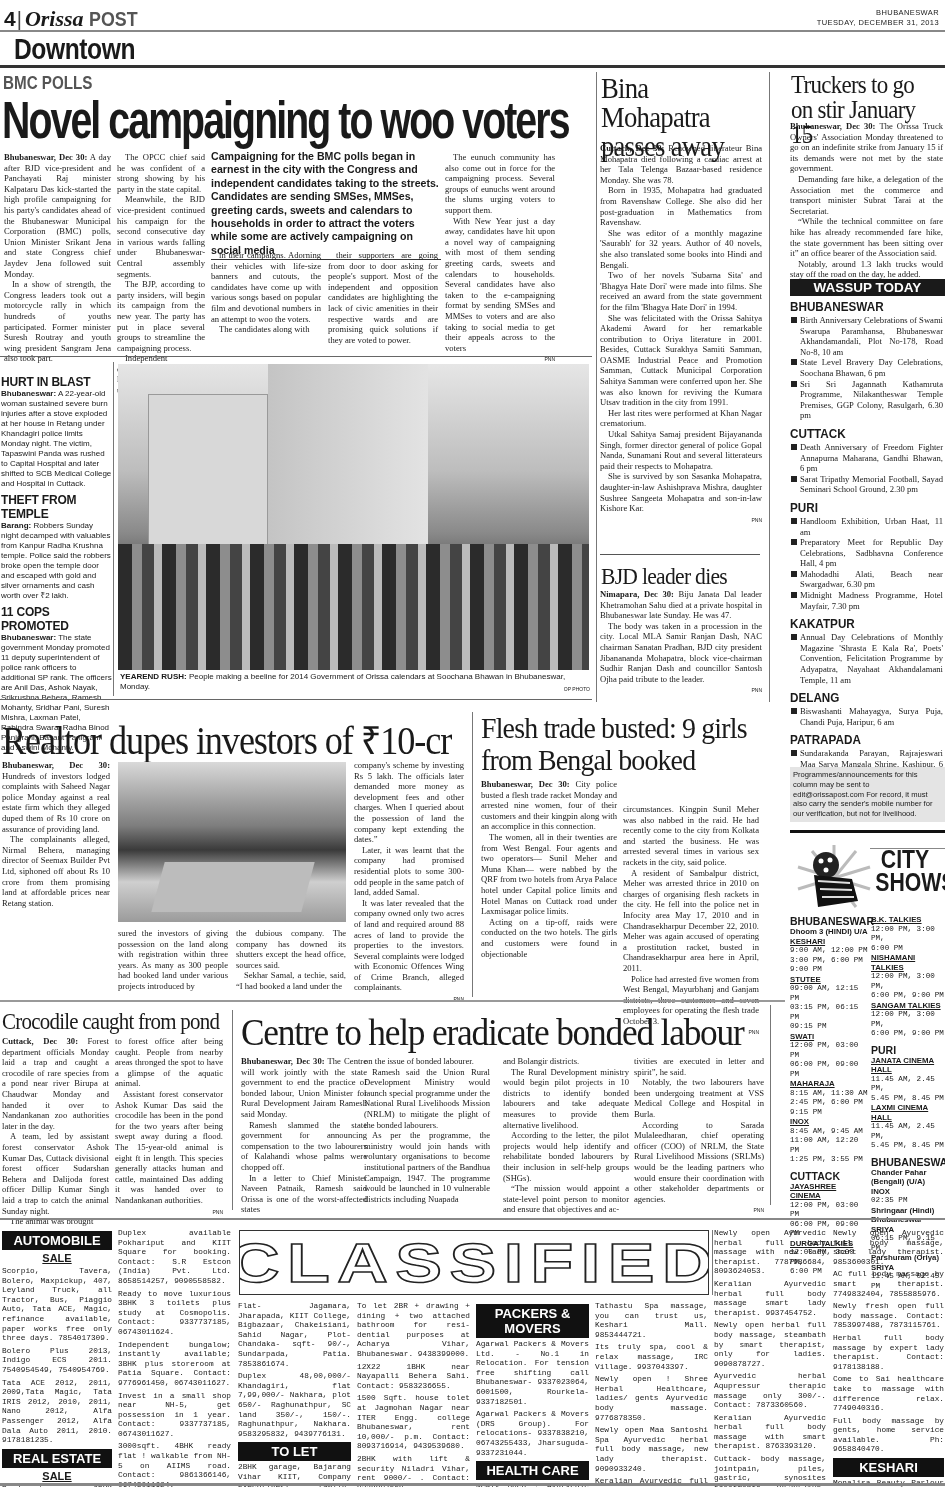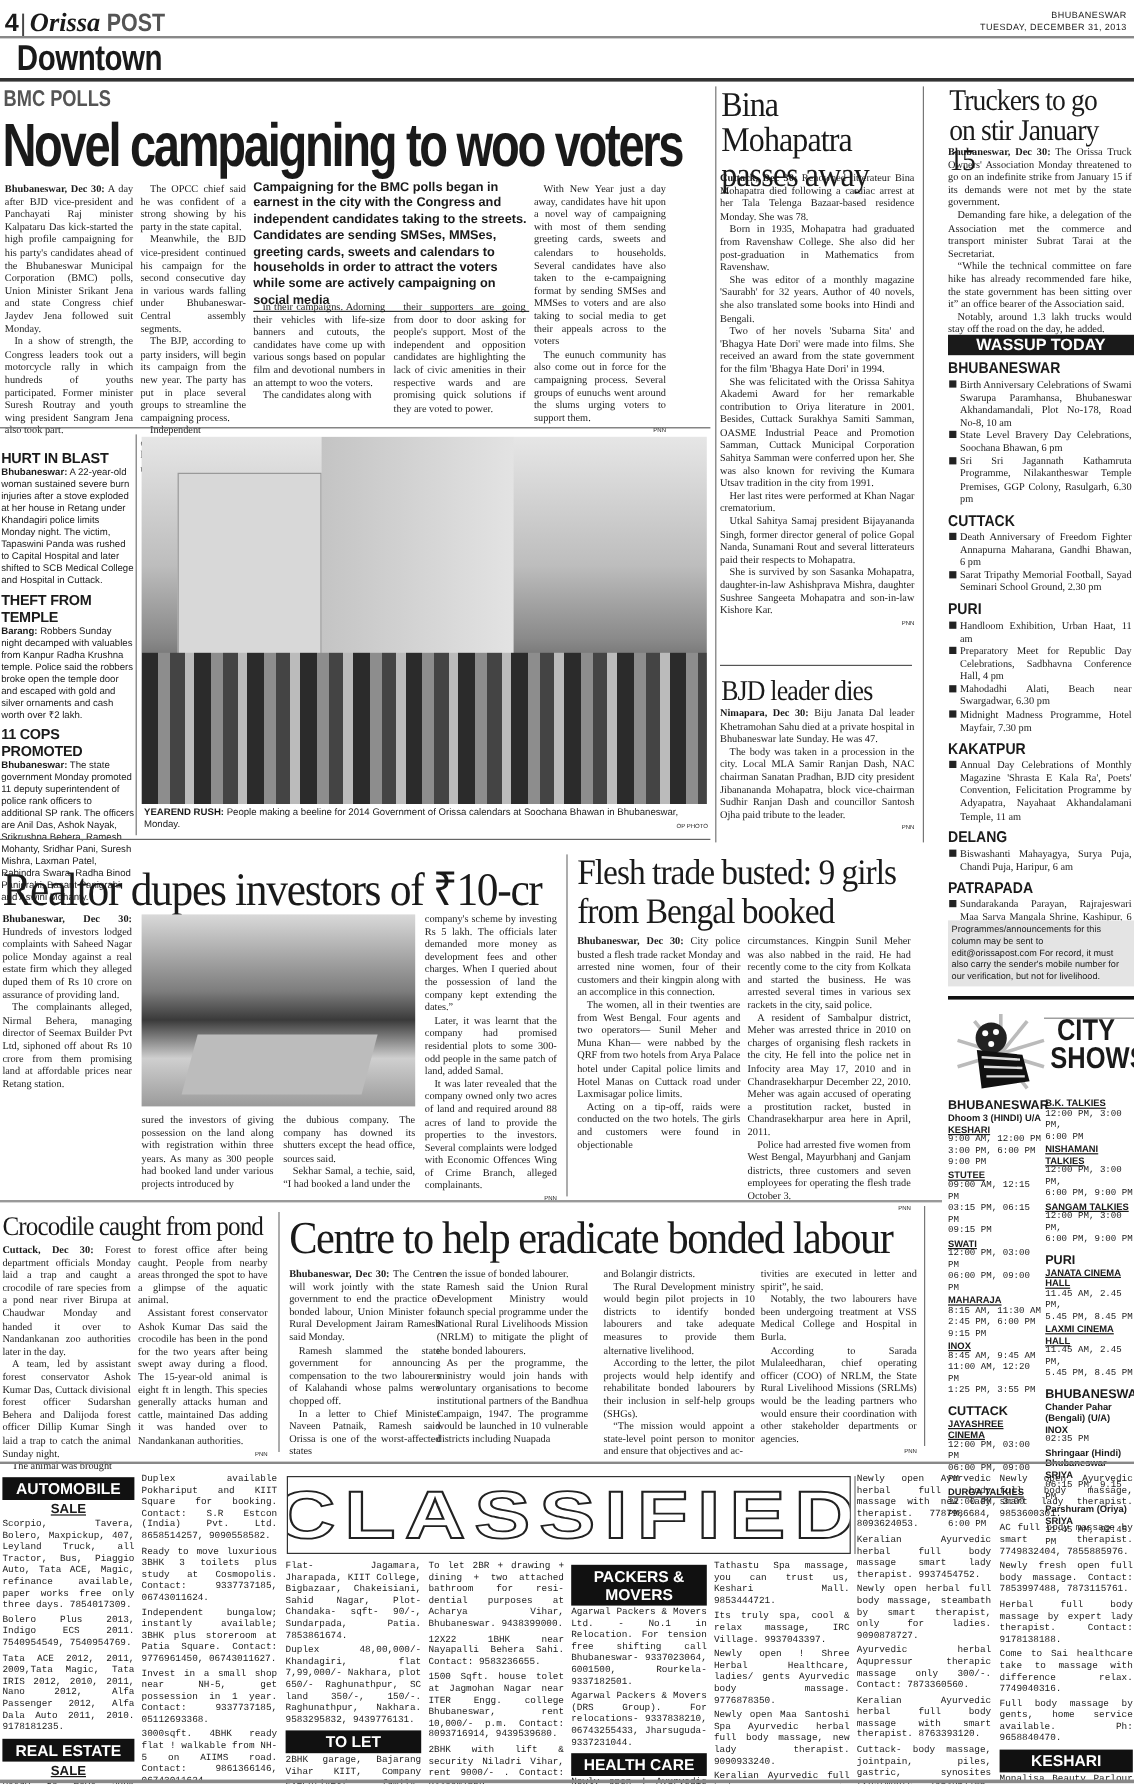--- a/index.html
+++ b/index.html
@@ -61,22 +61,22 @@
 </div>
 <div class="abs sans" style="left:211px;top:150px;width:230px;font-size:10.6px;line-height:13.4px;font-weight:bold;border-bottom:1.5px solid #333;padding-bottom:2px">Campaigning for the BMC polls began in earnest in the city with the Congress and independent candidates taking to the streets. Candidates are sending SMSes, MMSes, greeting cards, sweets and calendars to households in order to attract the voters while some are  actively campaigning on social media</div>
 <div class="col" style="left:211px;top:250px;width:110px">
   <p>in their campaigns. Adorning their vehicles with life-size banners and cutouts, the candidates have come up with various songs based on popular film and devotional numbers in an attempt to woo the voters.</p>
   <p>The candidates along with</p>
 </div>
 <div class="col" style="left:328px;top:250px;width:110px">
   <p>their supporters are going from door to door asking for people's support. Most of the independent and opposition candidates are highlighting the lack of civic amenities in their respective wards and are promising quick solutions if they are voted to power.</p>
 </div>
 <div class="col" style="left:445px;top:152px;width:110px">
+  <p>The eunuch community has also come out in force for the campaigning process. Several groups of eunuchs went around the slums urging voters to support them.</p>
   <p>With New Year just a day away, candidates have hit upon a novel way of campaigning with most of them sending greeting cards, sweets and calendars to households.  Several candidates have also taken to the e-campaigning format by sending SMSes and MMSes to voters and are also taking to social media to get their appeals across to the voters</p>
-  <p>The eunuch community has also come out in force for the campaigning process. Several groups of eunuchs went around the slums urging voters to support them.</p>
   <span class="pnn">PNN</span>
 </div>
 <div class="hr" style="left:0;top:356px;width:592px;height:1px;background:#666"></div>
 
 <div class="col brief" style="left:1px;top:371px;width:111px">
   <div>
     <h4>HURT IN BLAST</h4>
     <p><b>Bhubaneswar:</b><span> A 22-year-old woman sustained severe burn injuries after a stove exploded at her house in Retang under Khandagiri police limits Monday night. The victim, Tapaswini Panda was rushed to Capital Hospital and later shifted to SCB Medical College and Hospital in Cuttack.</span></p>
   </div>
   <div>
@@ -178,21 +178,21 @@
   <span class="pnn">PNN</span>
 </div>
 <div class="vr" style="left:472px;top:712px;height:285px"></div>
 
 <div class="abs serif" style="left:481px;top:712px;width:300px;font-size:30px;line-height:32px;letter-spacing:-0.9px;transform:scaleX(0.93);transform-origin:left">Flesh trade busted: 9 girls from Bengal booked</div>
 <div class="col" style="left:481px;top:779px;width:136px">
   <p class="noi"><span class="dl">Bhubaneswar, Dec 30:</span><span> City police busted a flesh trade racket Monday and arrested nine women, four of their customers and their kingpin along with an accomplice in this connection.</span></p>
   <p>The women, all in their twenties are from West Bengal. Four agents and two operators— Sunil Meher and Muna Khan— were nabbed by the QRF from two hotels from Arya Palace hotel under Capital police limits and Hotel Manas on Cuttack road under Laxmisagar police limits.</p>
   <p>Acting on a tip-off, raids were conducted on the  two hotels. The girls and customers were found in objectionable</p>
 </div>
-<div class="col" style="left:623px;top:779px;width:136px">
+<div class="col" style="left:623px;top:804px;width:136px">
   <p class="noi">circumstances. Kingpin Sunil Meher was also nabbed in the raid. He had recently come to the city from Kolkata and started the business. He was arrested several times in various sex rackets in the city, said police.</p>
   <p>A resident of Sambalpur district, Meher was arrested thrice in 2010 on charges of organising flesh rackets in the city. He fell into the police net in Infocity area May 17, 2010 and in Chandrasekharpur December 22, 2010. Meher was again accused of operating a prostitution racket, busted in Chandrasekharpur area here in April, 2011.</p>
   <p>Police had arrested five women from West Bengal, Mayurbhanj and Ganjam districts, three customers and seven employees for operating the flesh trade October 3.</p>
   <span class="pnn">PNN</span>
 </div>
 <div class="hr" style="left:0;top:1000px;width:785px;height:2px;background:#999"></div>
 
 <div class="hr" style="left:790px;top:830px;width:155px;height:3px;background:#111"></div>
 <div class="abs" style="left:796px;top:845px;width:76px;height:66px">
   <svg width="76" height="66" viewBox="0 0 76 66">
@@ -326,21 +326,21 @@
     <p>Bolero Plus 2013, Indigo ECS 2011. 7540954549, 7540954769.</p>
     <p>Tata ACE 2012, 2011, 2009,Tata Magic, Tata IRIS 2012, 2010, 2011, Nano 2012, Alfa Passenger 2012, Alfa Dala Auto 2011, 2010. 9178181235.</p>
     <div class="bar">REAL ESTATE</div>
     <div class="sub">SALE</div>
     <p>Ready to move 2BHK brand new flat at Jharapada. Contact: 9776961450, 06743011624.</p>
   </div>
 <div class="col cl" id="cl-c2" style="left:118px;top:1229px;width:113px">
     <p>Duplex available Pokhariput and KIIT Square for booking. Contact: S.R Estcon (India) Pvt. Ltd. 8658514257, 9090558582.</p>
     <p>Ready to move luxurious 3BHK 3 toilets plus study at Cosmopolis. Contact: 9337737185, 06743011624.</p>
     <p>Independent bungalow; instantly available; 3BHK plus storeroom at Patia Square. Contact: 9776961450, 06743011627.</p>
-    <p>Invest in a small shop near NH-5, get possession in 1 year. Contact: 9337737185, 05112693368.</p>
+    <p>Invest in a small shop near NH-5, get possession in 1 year. Contact: 9337737185, 06743011627.</p>
     <p>3000sqft. 4BHK ready flat ! walkable from NH-5 on AIIMS road. Contact: 9861366146, 06743011624.</p>
     <p>Brand new ready spacious flat at Sailashree Vihar near Infosys; Contact: 9438425411, 06743011627.</p>
   </div>
 <div class="abs" style="left:239px;top:1230px;width:470px;height:65px;border:1px solid #333;display:flex;align-items:center;justify-content:center;overflow:hidden">
   <span class="sans" style="font-size:56px;font-weight:bold;color:#fff;-webkit-text-stroke:1.5px #222;letter-spacing:6px;transform:scaleX(1.25);display:inline-block">CLASSIFIED</span>
 </div>
 <div class="col cl" id="cl-c3" style="left:238px;top:1302px;width:113px">
     <p>Flat- Jagamara, Jharapada, KIIT College, Bigbazaar, Chakeisiani, Sahid Nagar, Plot- Chandaka- sqft- 90/-, Sundarpada, Patia. 7853861674.</p>
     <p>Duplex 48,00,000/- Khandagiri, flat 7,99,000/- Nakhara, plot 650/- Raghunathpur, SC land 350/-, 150/-. Raghunathpur, Nakhara. 9583295832, 9439776131.</p>
     <div class="bar">TO LET</div>

